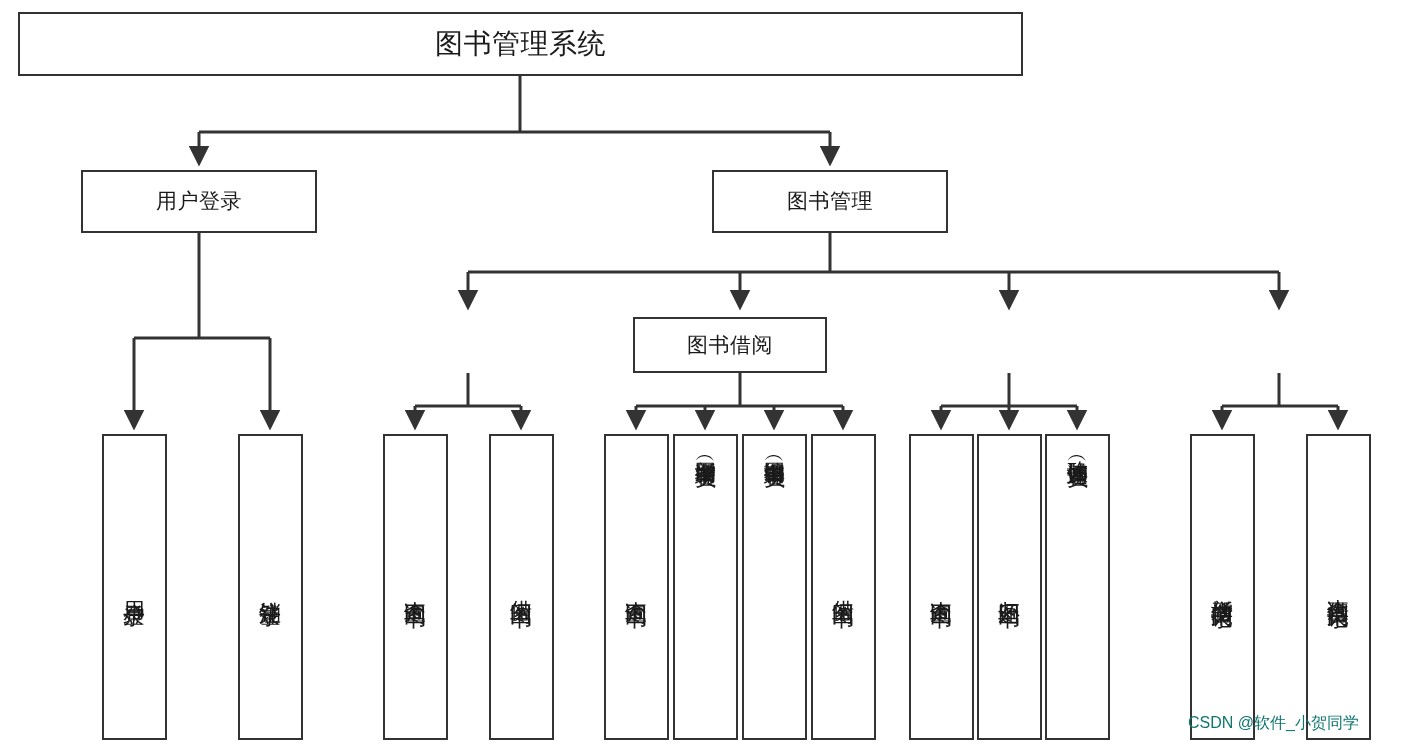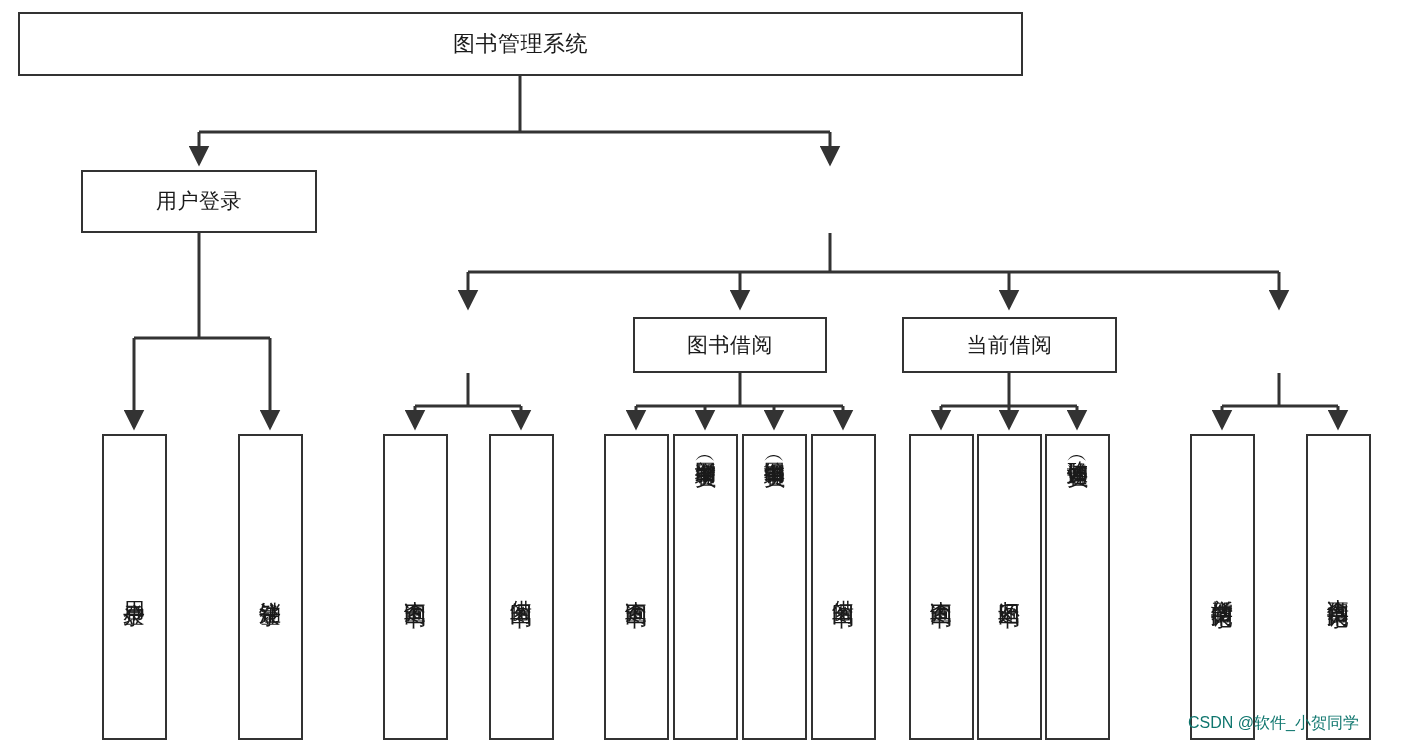--- a/index.html
+++ b/index.html
@@ -42,21 +42,21 @@
     text-align: center;
     line-height: 1.18;
     color: #1a1a1a;
     white-space: nowrap;
   }
   .node.horizontal .node-label {
     font-size: 21px;
     letter-spacing: 0.5px;
   }
   .node.root .node-label {
-    font-size: 22px;
+    font-size: 28px;
     letter-spacing: 0.5px;
   }
   .node.vertical {
     align-items: flex-start;
     padding-top: 8px;
   }
   .node.vertical .node-label {
     writing-mode: vertical-rl;
     text-orientation: upright;
     font-size: 22px;
@@ -142,29 +142,29 @@
   </svg>
 
   <div class="node root horizontal" style="left:18px; top:12px; width:1005px; height:64px;">
     <span class="node-label">图书管理系统</span>
   </div>
 
   <div class="node horizontal" style="left:81px; top:170px; width:236px; height:63px;">
     <span class="node-label">用户登录</span>
   </div>
 
+  <div class="node horizontal" style="left:712px; top:170px; width:236px; height:63px;">
+    <span class="node-label">图书管理</span>
+  </div>
 
 
   <div class="node horizontal" style="left:633px; top:317px; width:194px; height:56px;">
     <span class="node-label">图书借阅</span>
   </div>
 
-  <div class="node horizontal" style="left:902px; top:317px; width:215px; height:56px;">
-    <span class="node-label">当前借阅</span>
-  </div>
 
 
   <div class="node vertical centered" style="left:102px; top:434px; width:65px; height:306px;">
     <span class="node-label">用户登录</span>
   </div>
 
   <div class="node vertical centered" style="left:238px; top:434px; width:65px; height:306px;">
     <span class="node-label">注销登录</span>
   </div>
 

